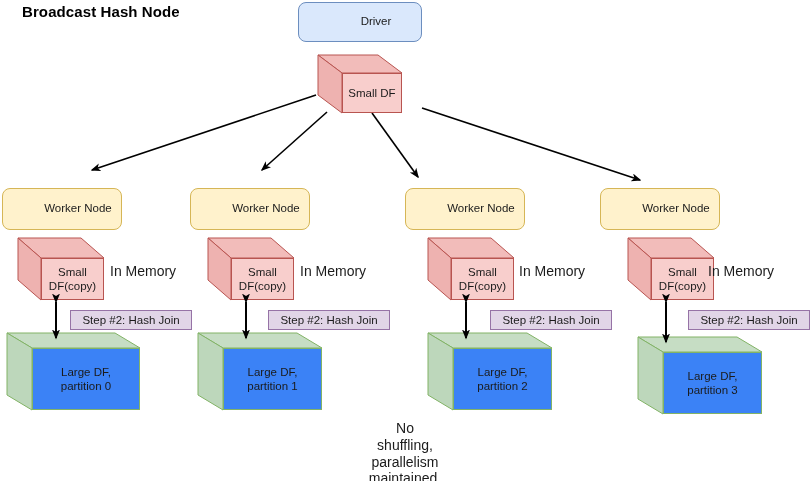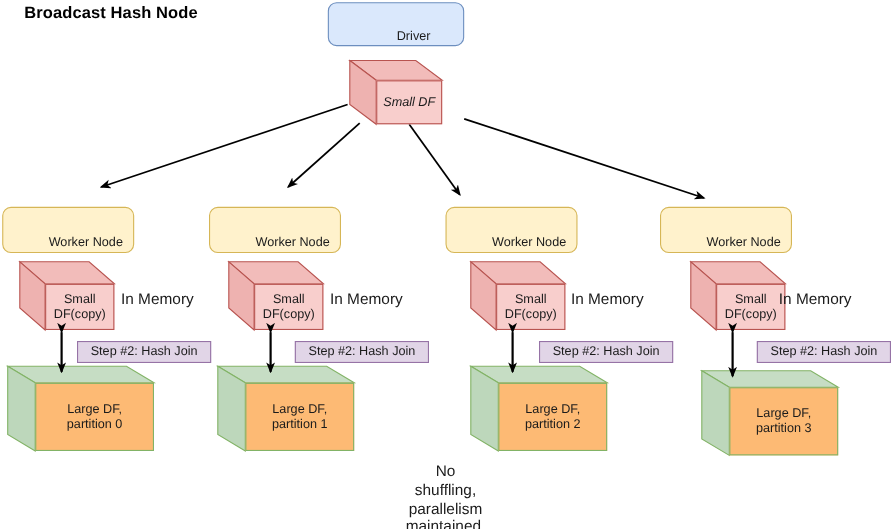--- a/index.html
+++ b/index.html
@@ -28,21 +28,21 @@
     color: #000000;
     letter-spacing: 0.1px;
     white-space: nowrap;
   }
 
   
   .rbox {
     box-sizing: border-box;
     border-radius: 8px;
     display: flex;
-    align-items: flex-end;
+    align-items: center;
     justify-content: center;
     font-size: 11.5px;
     color: #1b1b1b;
     text-align: center;
     line-height: 1.2;
     padding-left: 32px;
   }
   .rbox.driver {
     background: #dae8fc;
     border: 1px solid #6c8ebf;
@@ -76,21 +76,21 @@
     align-items: center;
     justify-content: center;
     font-size: 11.5px;
     line-height: 1.25;
     color: #1b1b1b;
     text-align: center;
     white-space: pre-line;
   }
   .cube.red .front { background: #f8cecc; border: 1px solid #b85450; }
 
-  .cube.green .front { background: #fdba74; border: 1px solid #82b366; }
+  .cube.green .front { background: #3b82f6; border: 1px solid #82b366; }
   .cube svg { position: absolute; left: 0; top: 0; overflow: visible; }
 
   
   .ftext {
     font-size: 14px;
     color: #1b1b1b;
     line-height: 1.2;
     white-space: pre-line;
   }
   .ftext.center { text-align: center; }
@@ -122,21 +122,21 @@
       <line x1="327" y1="112" x2="262" y2="170"></line>
       <line x1="372" y1="113" x2="418" y2="177"></line>
       <line x1="422" y1="108" x2="640" y2="180"></line>
     </g>
   </svg>
 
   <div class="abs rbox driver" style="left:298px; top:2px; width:124px; height:40px;">
     <span>Driver</span>
   </div>
 
-  <div class="cube red" style="left:318px; top:55px; width:67px; height:58px;font-style:italic;">
+  <div class="cube red" style="left:318px; top:55px; width:67px; height:58px;">
     <svg width="84" height="58" viewBox="0 0 84 58">
       <polygon points="0,0 60,0 84,18 24,18" fill="#f2bcba" stroke="#b85450" stroke-width="1"></polygon>
       <polygon points="0,0 24,18 24,58 0,40" fill="#eeb2b0" stroke="#b85450" stroke-width="1"></polygon>
     </svg>
     <div class="face front" style="left:24px; top:18px; width:60px; height:40px;">Small DF</div>
   </div>
 
   <div class="abs rbox worker" style="left:2px; top:188px; width:120px; height:42px;">
     <span>Worker Node</span>
   </div>

